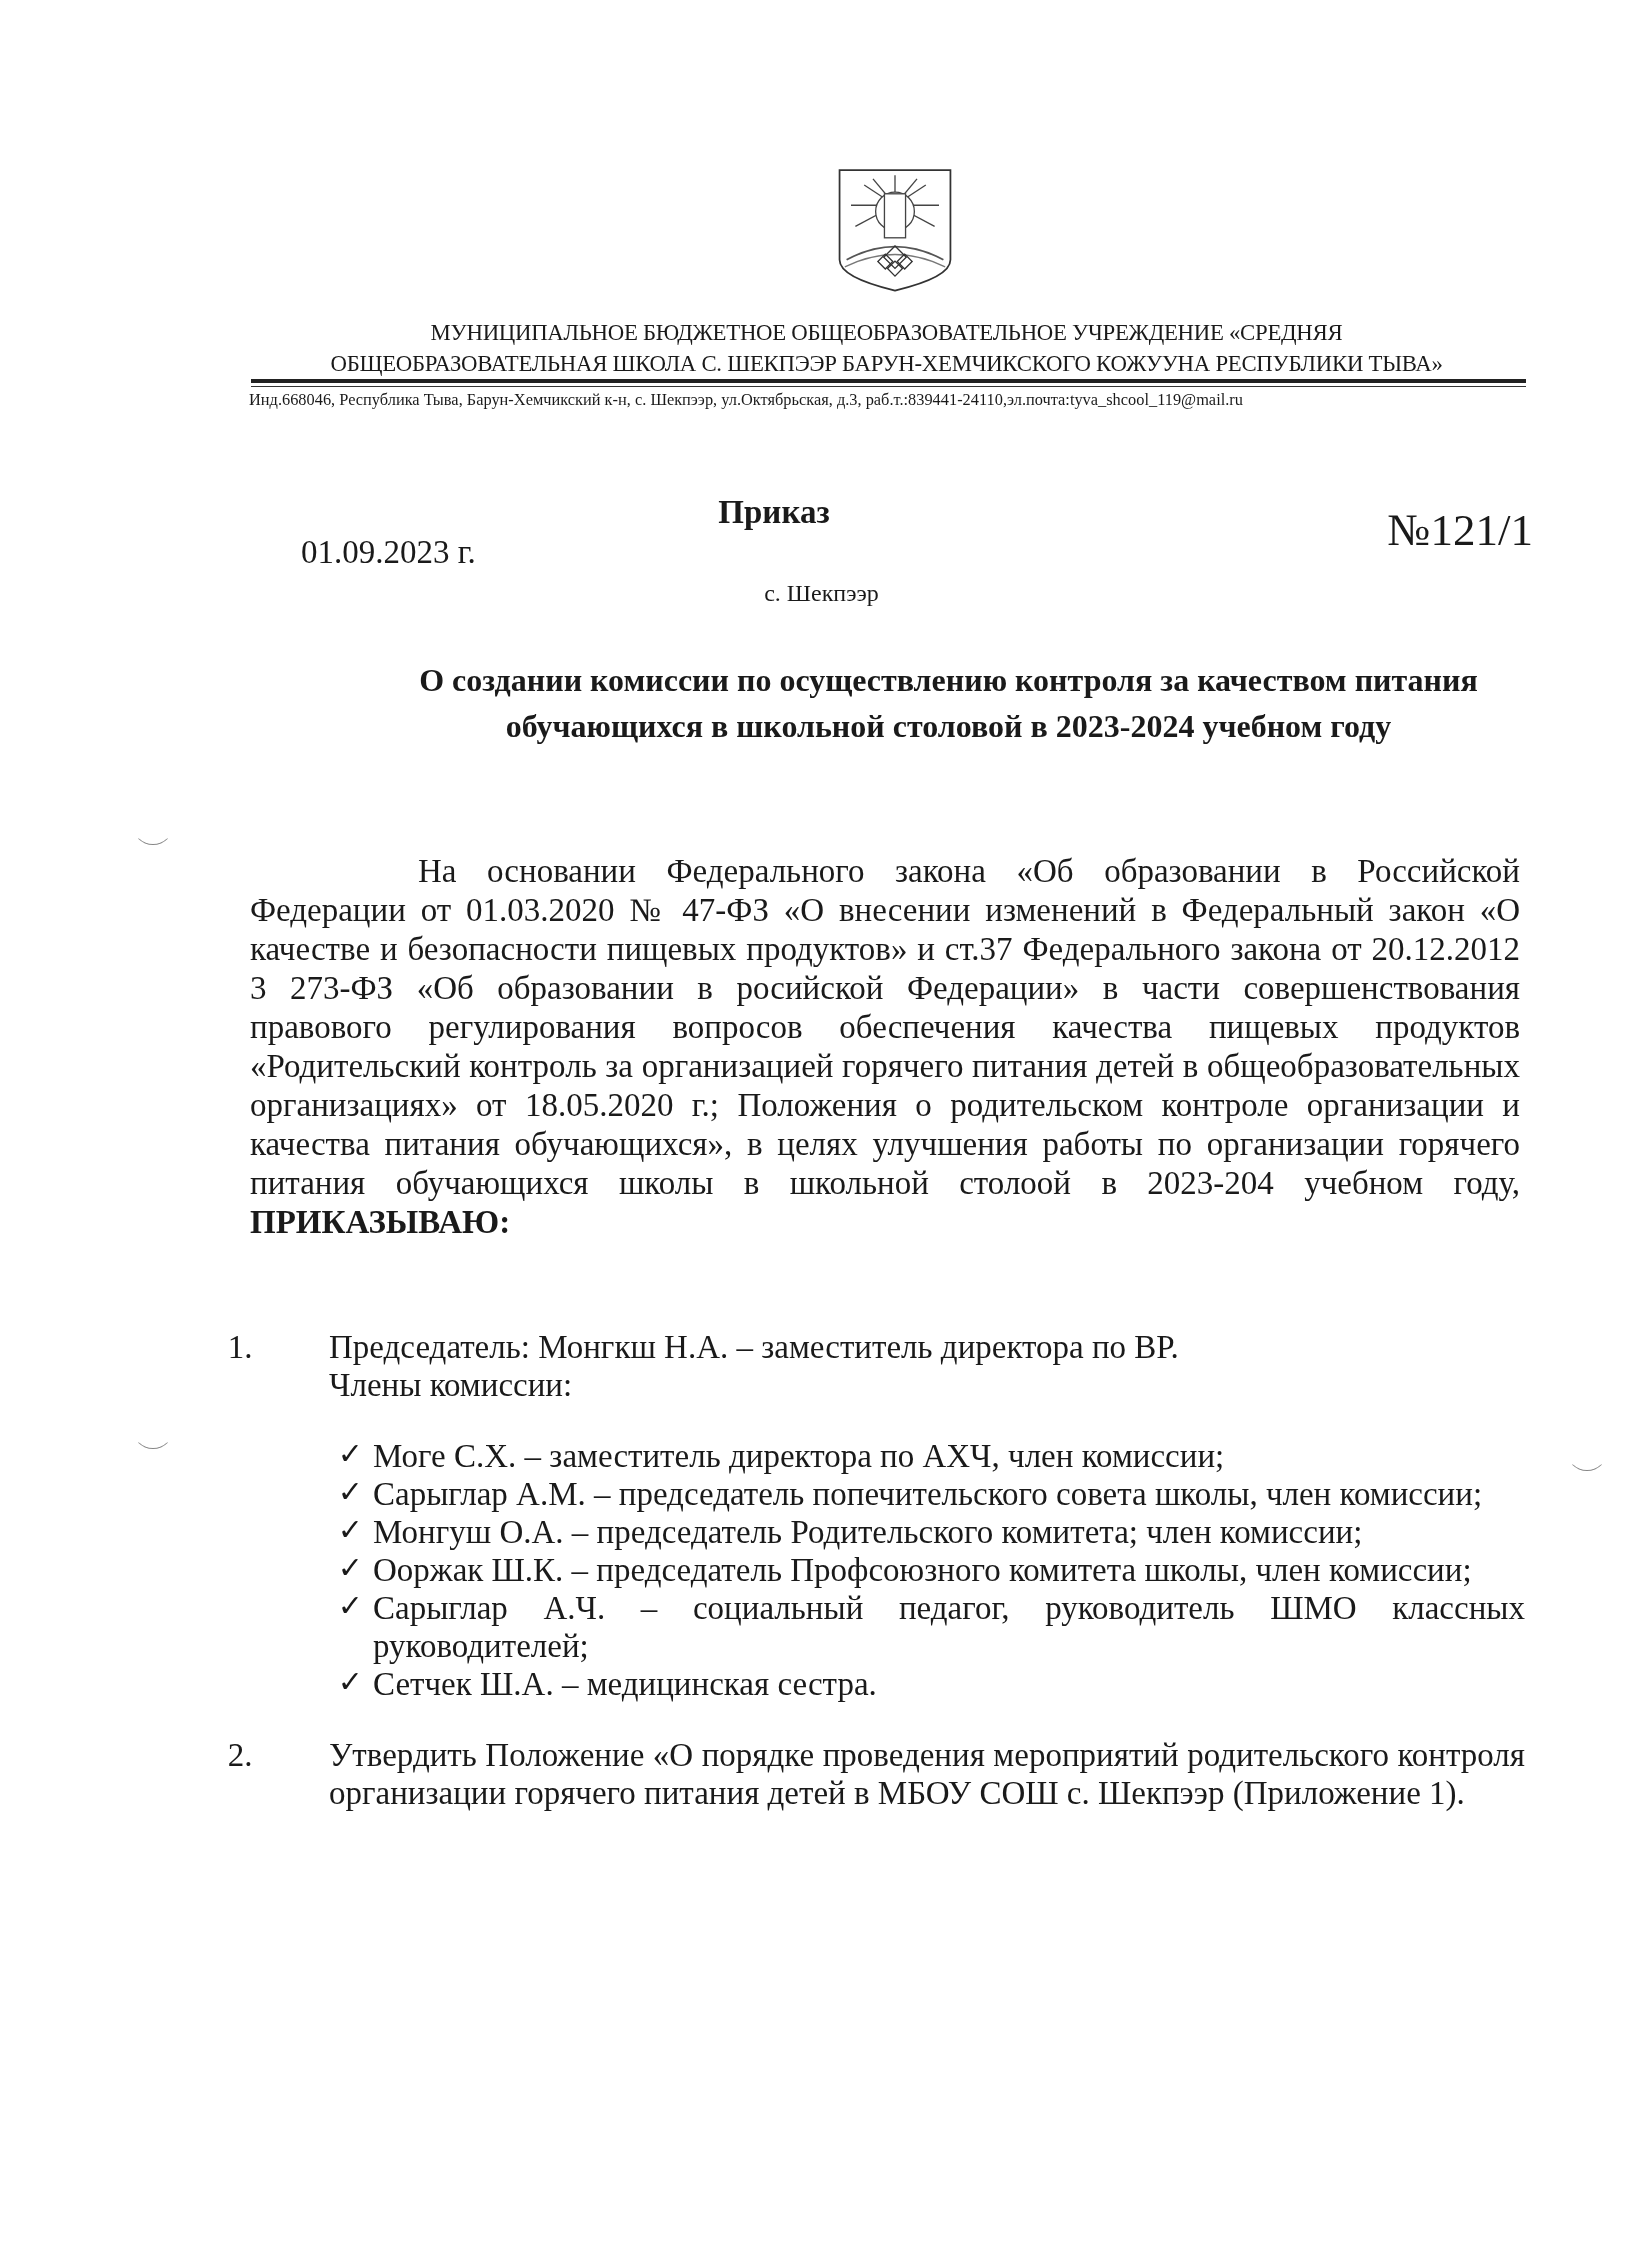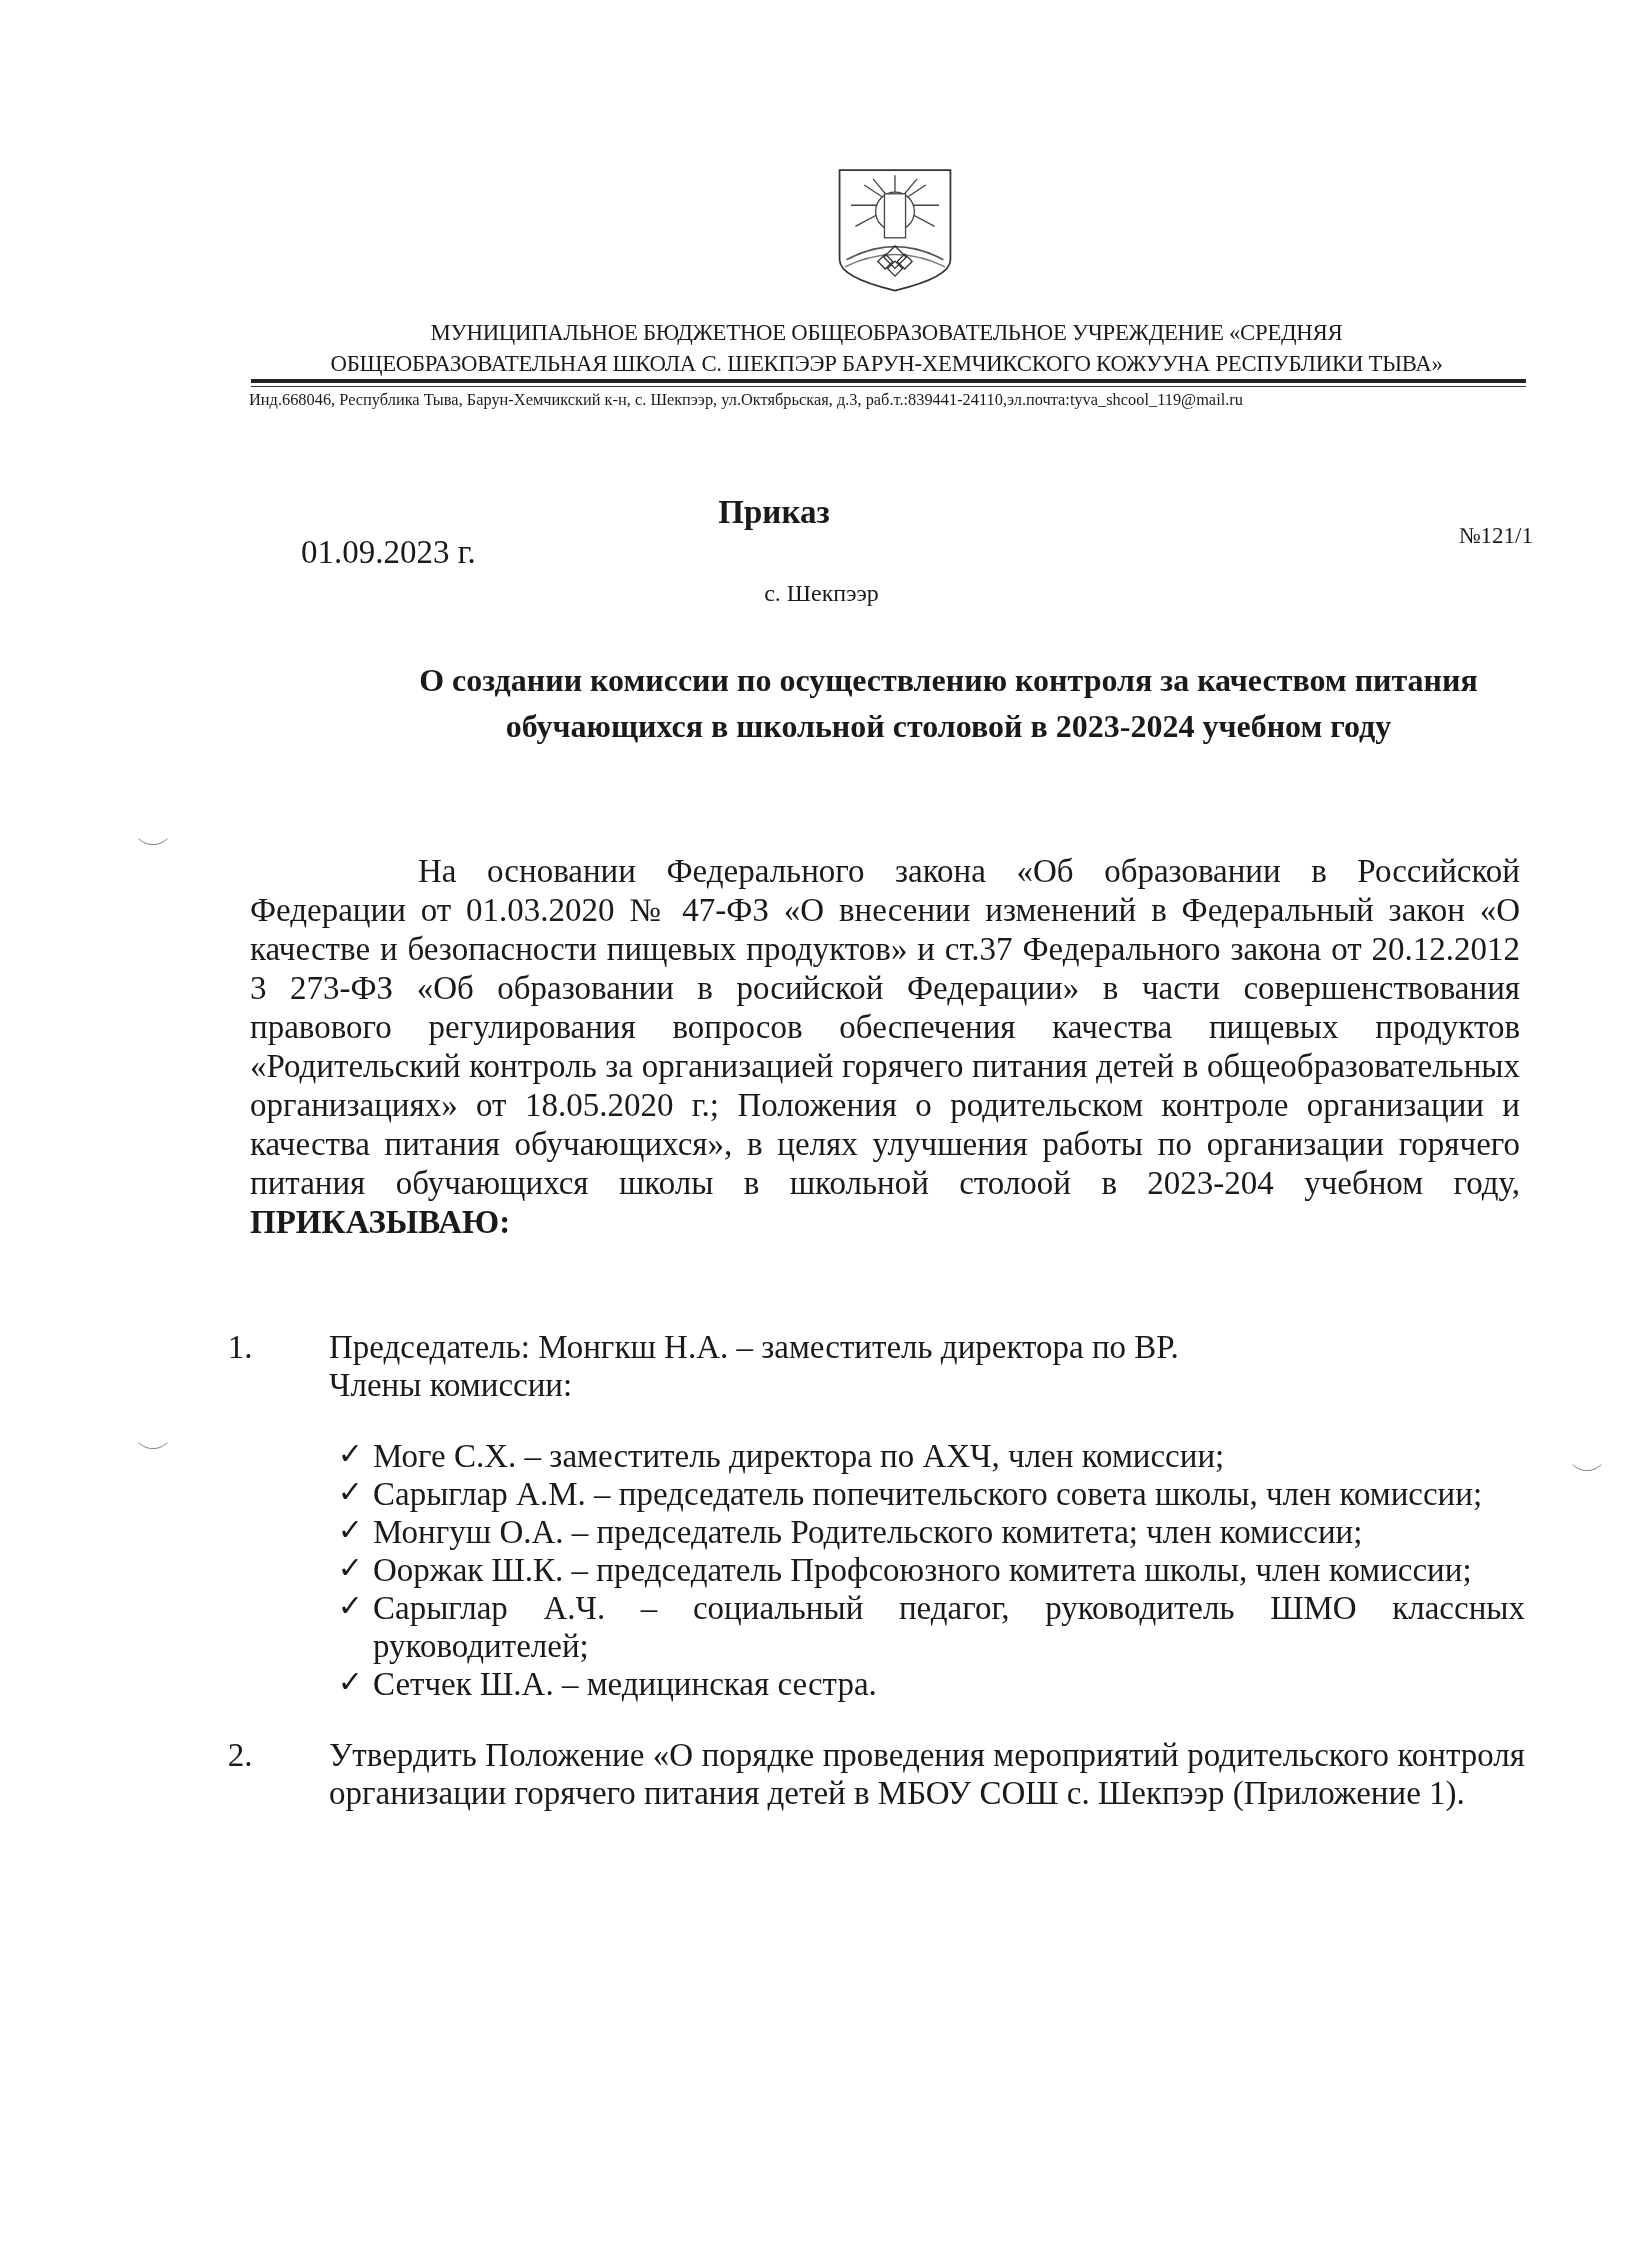--- a/index.html
+++ b/index.html
@@ -10,21 +10,21 @@
   .abs { position:absolute; }
   .emblem { left:829px; top:163px; width:132px; height:132px; }
   .hdr-line { left:247px; width:1279px; text-align:center; font-size:24px; letter-spacing:-0.3px; white-space:nowrap; transform:scaleX(0.95); transform-origin:center; }
   .hdr1 { top:319px; }
   .hdr2 { top:350px; }
   .rule-thick { left:251px; width:1275px; top:379px; height:3.5px; background:#222; }
   .rule-thin { left:251px; width:1275px; top:386px; height:0.9px; background:#333; }
   .addr { left:249px; width:1279px; top:389px; font-size:17.6px; white-space:nowrap; transform:scaleX(0.93); transform-origin:left; }
   .title { left:0; width:1548px; top:494px; text-align:center; font-size:33px; font-weight:bold; }
   .date { left:266px; top:534px; font-size:33px;margin-left:35px; }
-  .num { right:110px; top:523px; font-size:23px; }
+  .num { right:110px; top:504px; font-size:45px; }
   .place { left:0; width:1643px; top:580px; text-align:center; font-size:24px; }
   .subject { left:353px; width:1191px; top:657px; text-align:center; font-size:32px; font-weight:bold; line-height:46px; }
   .body-text { left:250px; width:1270px; top:829px; font-size:33px; line-height:39px; text-align:justify;margin-top:23px; }
   .body-text .indent { display:inline-block; width:168px; }
   .order-word { font-weight:bold; }
   .list { left:219px; width:1306px; top:1328px; font-size:33px; line-height:38px; }
   .item { position:relative; padding-left:110px; text-align:justify; }
   .item .num-lbl { position:absolute; left:8.8px; top:0; }
   .members { margin-left:0; padding:0; list-style:none; }
   .members li { position:relative; padding-left:44px; margin-left:0; text-align:justify; }

